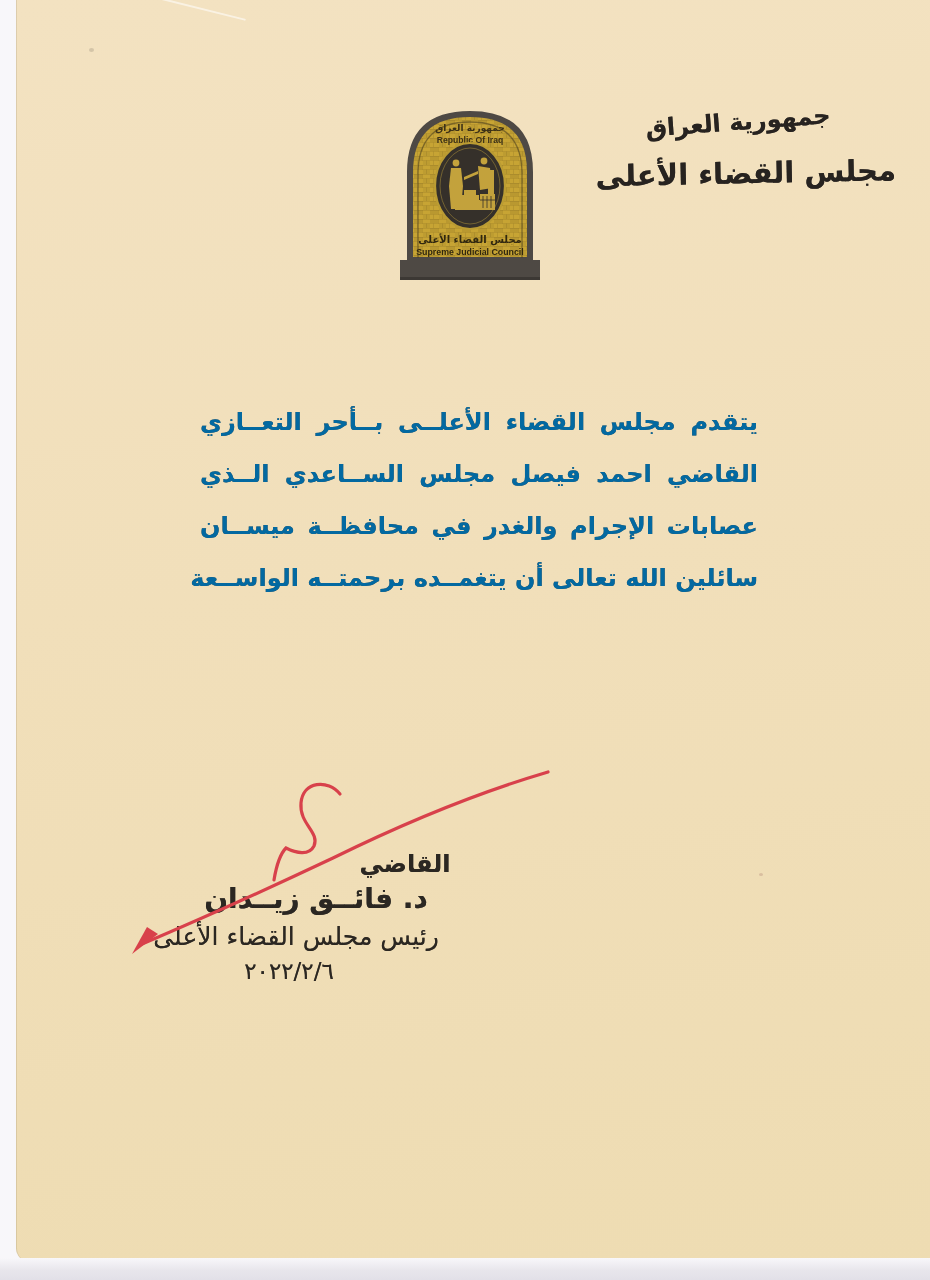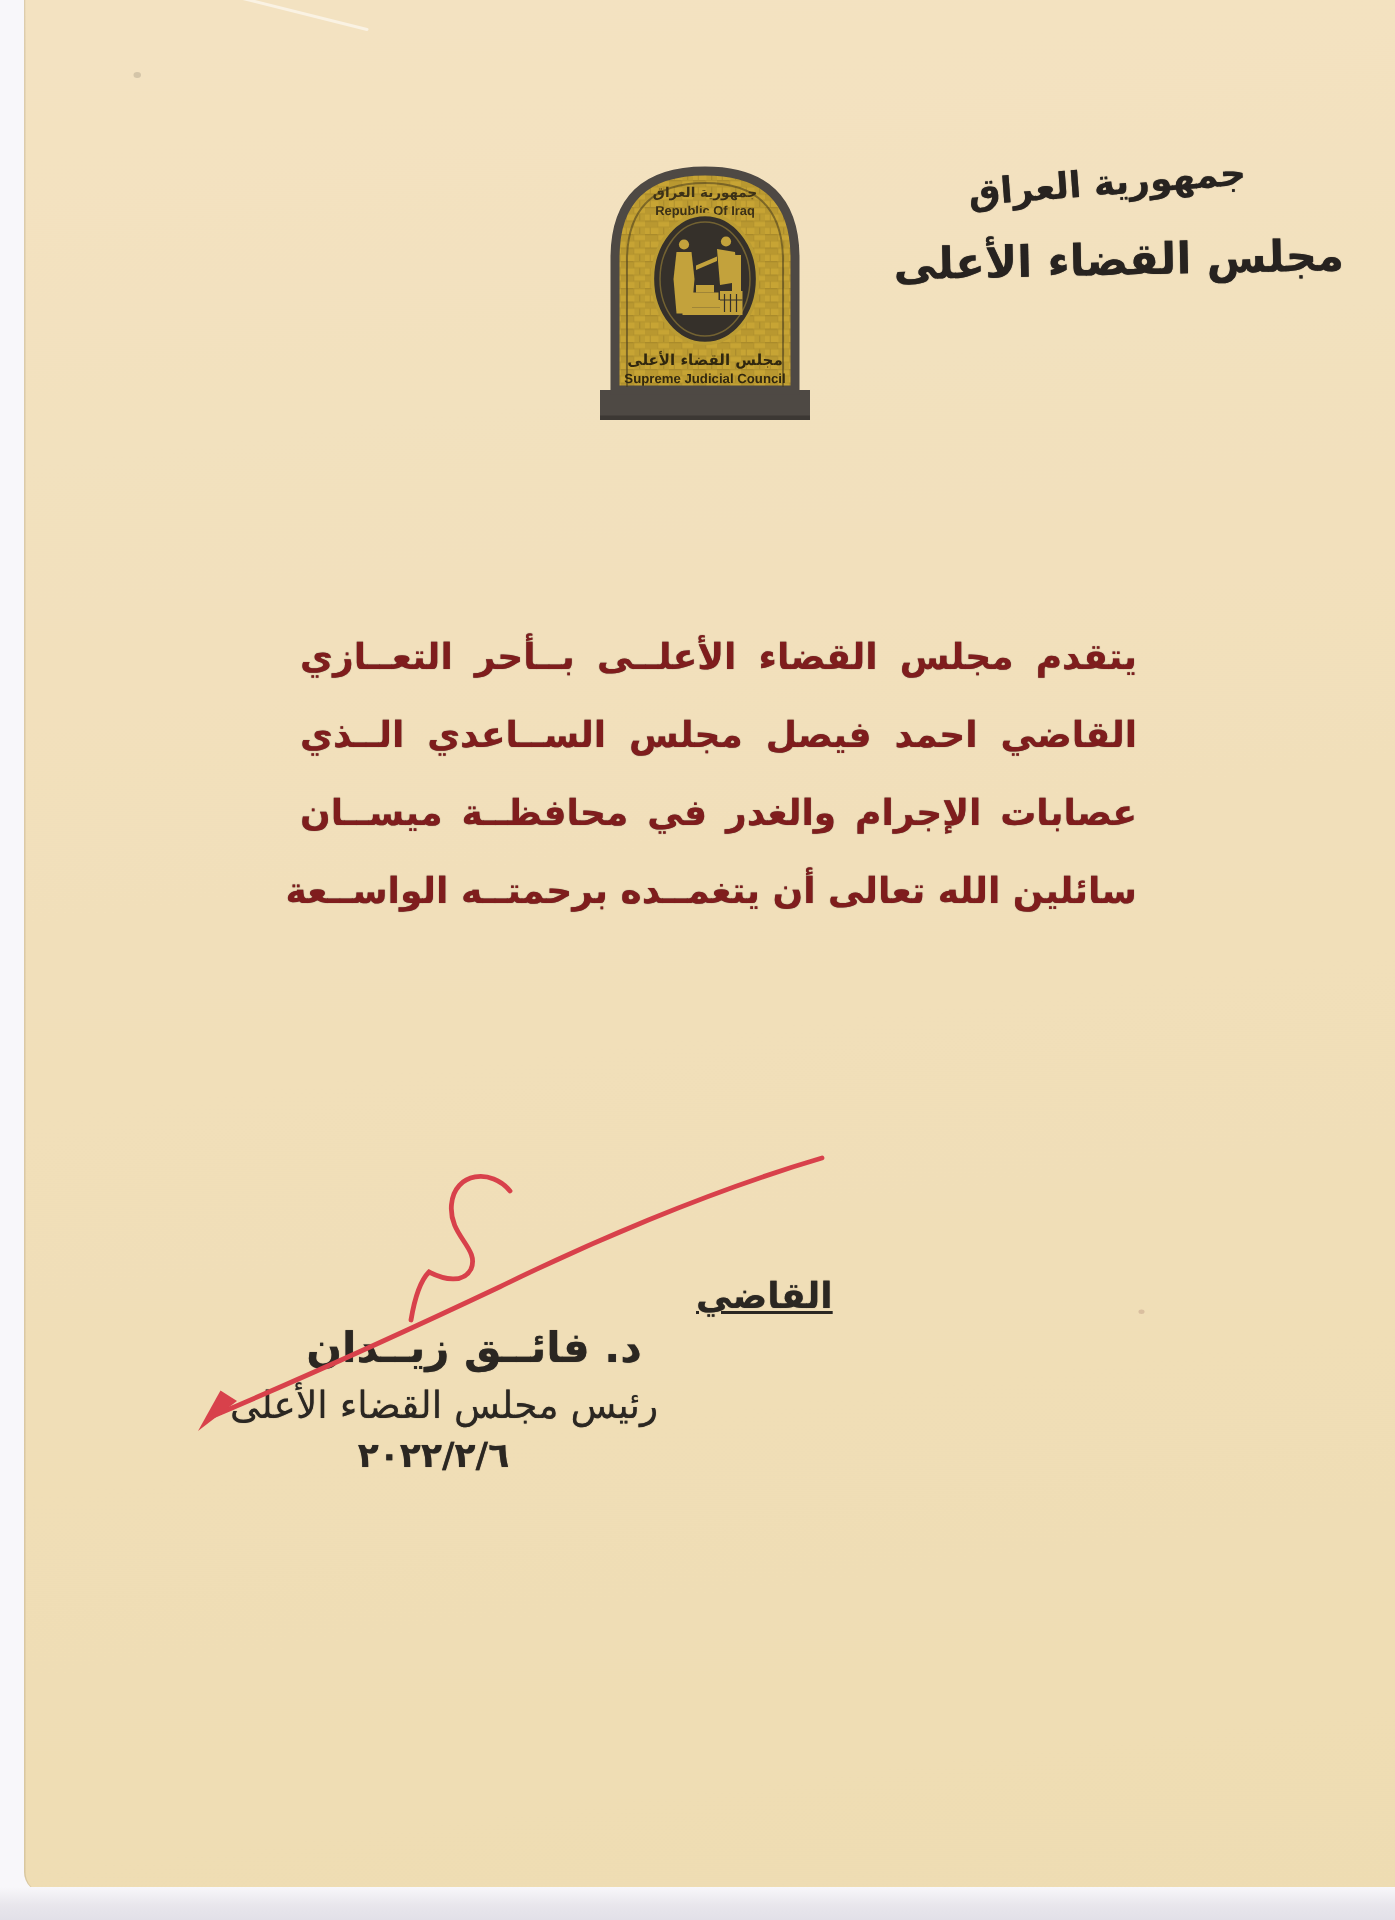--- a/index.html
+++ b/index.html
@@ -40,40 +40,40 @@
     position:absolute;right:34px;top:156px;width:280px;
     font-size:29px;font-weight:bold;text-align:center;
     transform:rotate(-1.2deg);
     text-shadow:0 0 .5px rgba(45,40,35,.8);
     white-space:nowrap;
   }
 
   .emblem{position:absolute;left:398px;top:102px;width:144px;height:185px;}
 
   .body-text{
-    position:absolute;left:200px;top:412px;width:558px;
-    direction:rtl;color:#7f1d1d;
+    position:absolute;left:200px;top:396px;width:558px;
+    direction:rtl;color:#0369a1;
     font-size:24px;font-weight:bold;
     text-shadow:0 0 .6px rgba(45,40,35,.75);
   }
   .body-line{
     height:52px;line-height:52px;
     text-align:justify;text-align-last:justify;
     white-space:nowrap;
   }
   .body-line.last{
     box-sizing:border-box;padding-right:96px;
     text-align:center;text-align-last:center;
   }
 
   .sig-block{position:absolute;direction:rtl;color:#2b2722;text-shadow:0 0 .5px rgba(45,40,35,.75);}
-  .sig-title{position:absolute;left:255px;top:850px;width:300px;text-align:right;font-size:24px;font-weight:bold;text-decoration:underline;}
+  .sig-title{position:absolute;left:255px;top:850px;width:300px;text-align:center;font-size:24px;font-weight:bold;}
   .sig-name{position:absolute;left:166px;top:882px;width:300px;text-align:center;font-size:28px;font-weight:bold;}
   .sig-role{position:absolute;left:146px;top:922px;width:300px;text-align:center;font-size:25px;font-weight:normal;}
-  .sig-date{position:absolute;left:159px;top:958px;width:260px;text-align:center;font-size:23px;font-weight:bold;direction:rtl;}
+  .sig-date{position:absolute;left:159px;top:958px;width:260px;text-align:center;font-size:23px;font-weight:normal;direction:rtl;}
 
   .signature-svg{position:absolute;left:128px;top:758px;width:436px;height:200px;z-index:5;}
 </style>
 </head>
 <body>
 
 <div class="paper">
   <div class="scratch"></div>
   <div class="speck1"></div>
   <div class="speck2"></div>

